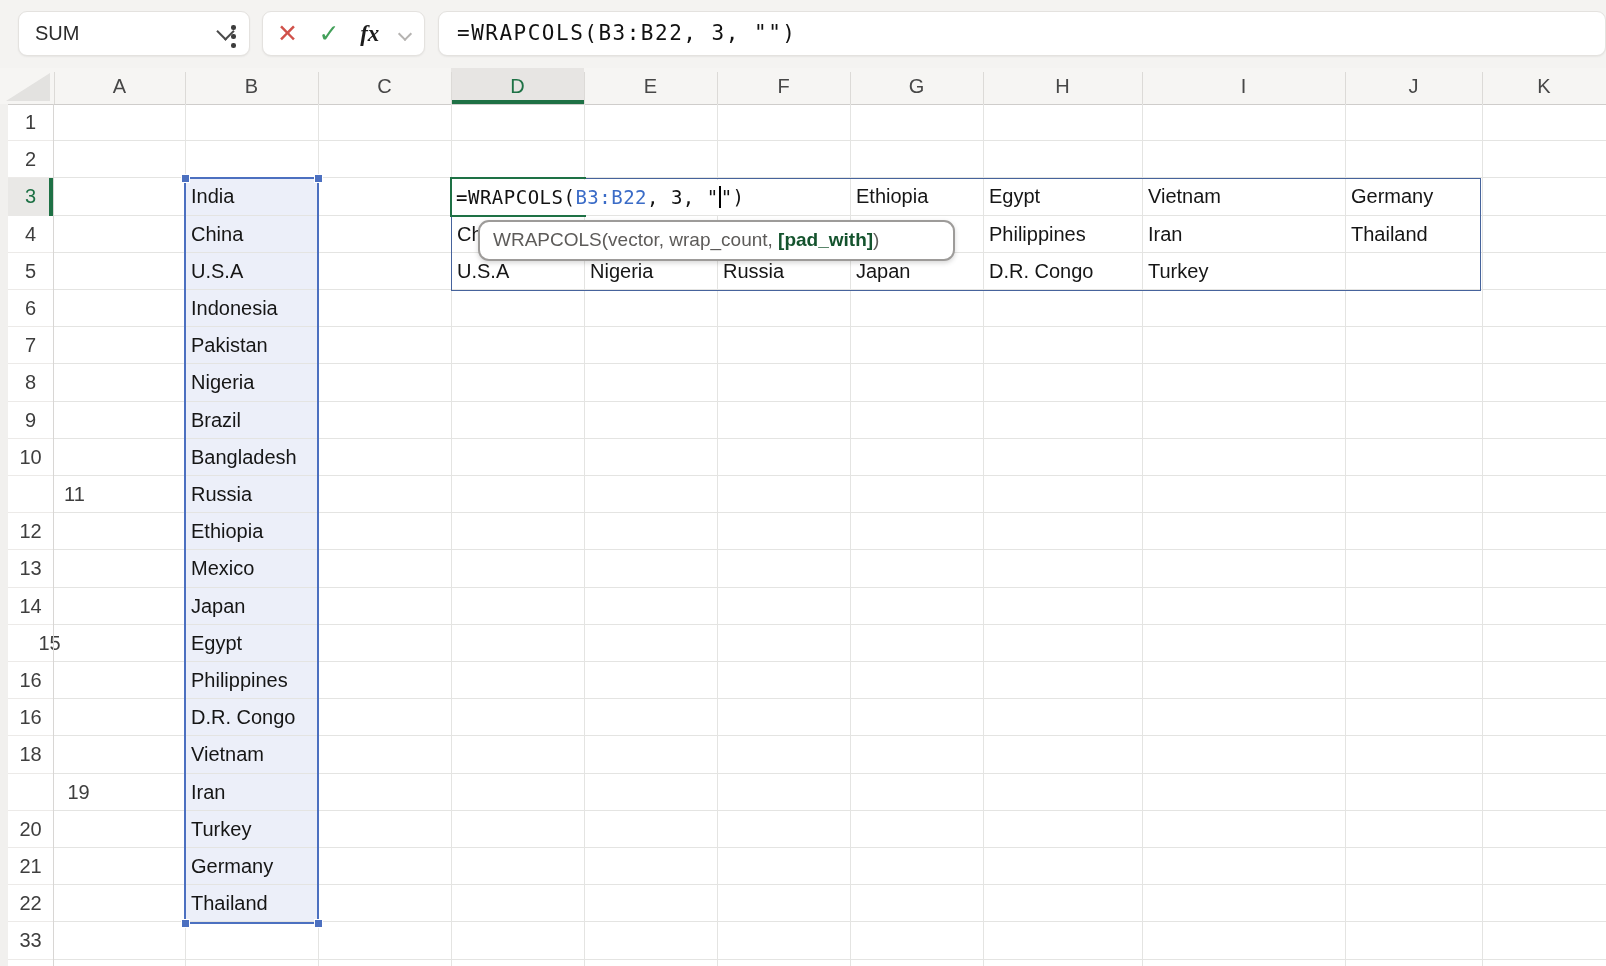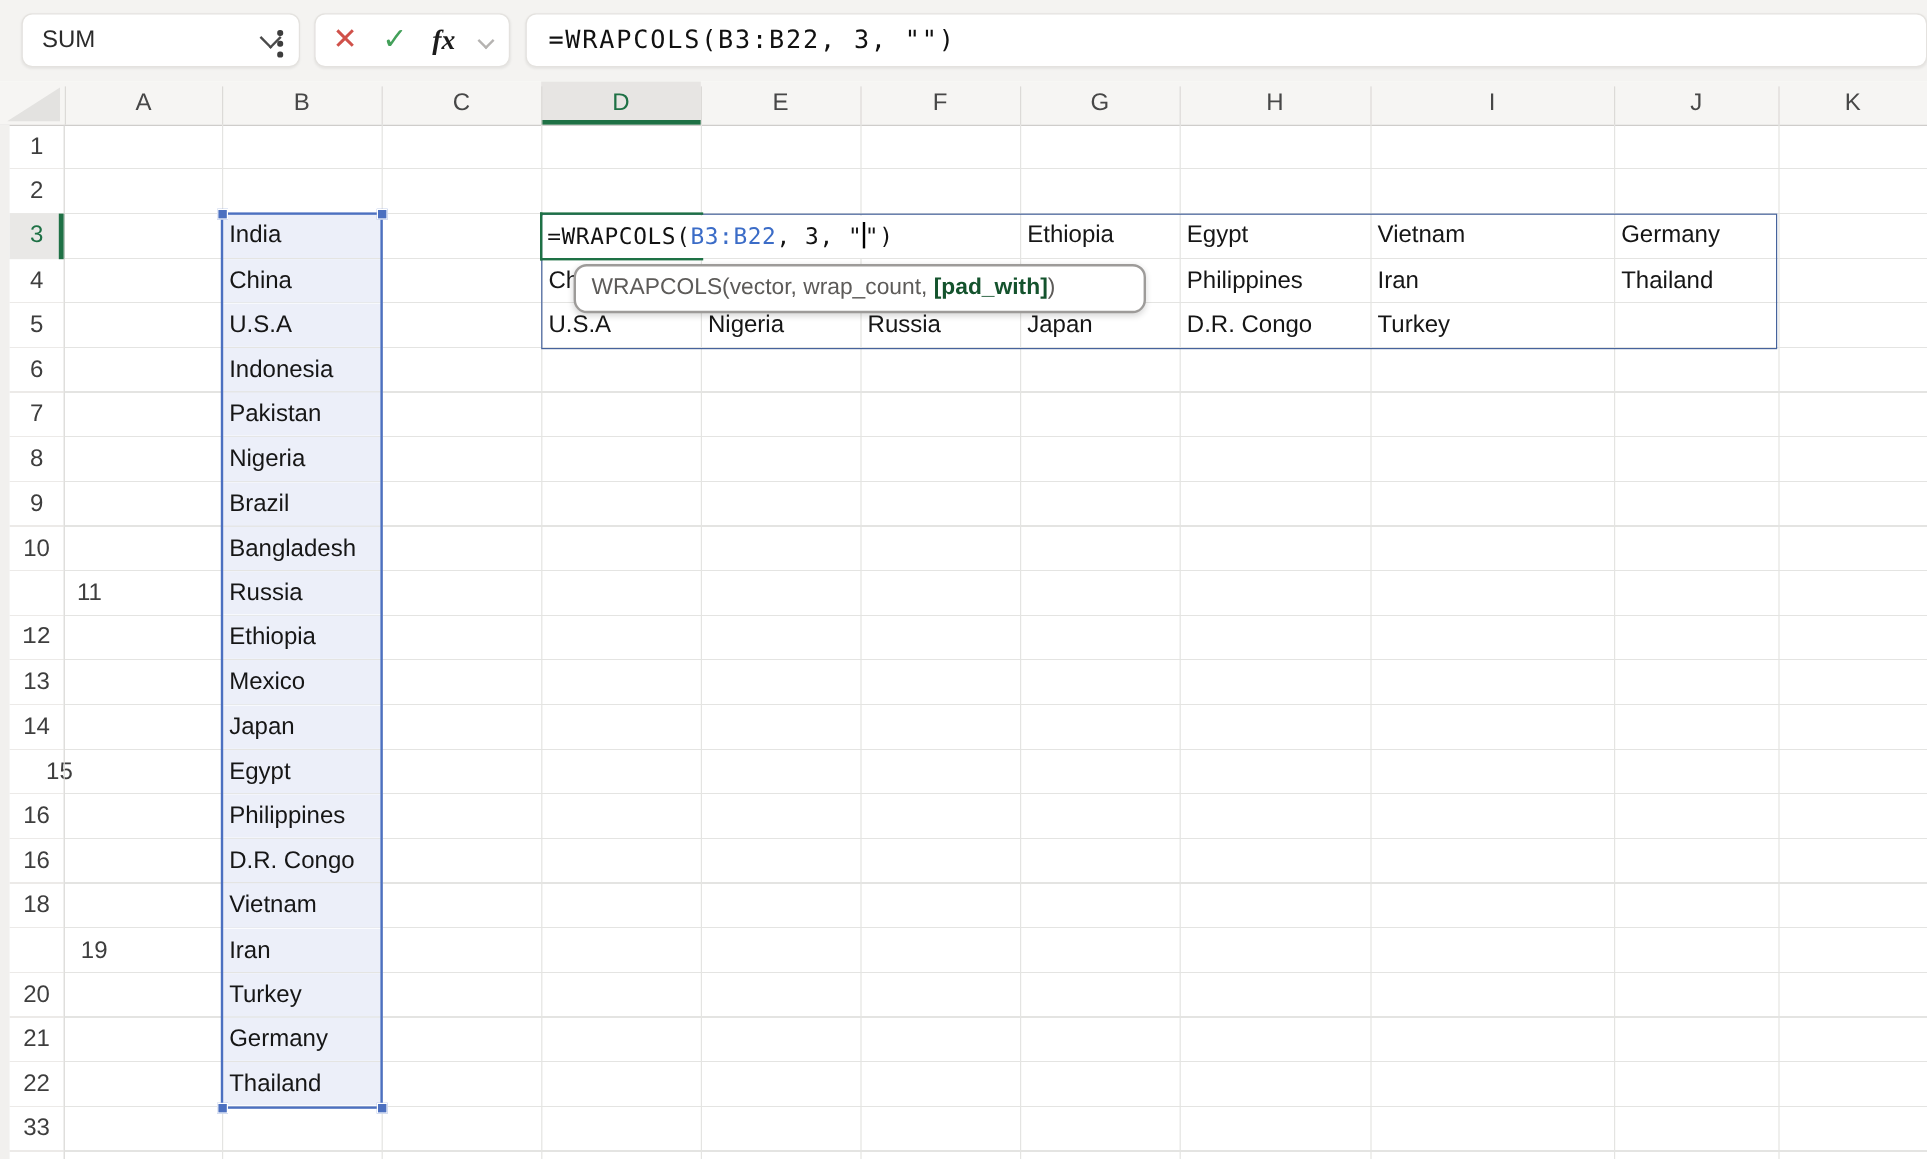--- a/index.html
+++ b/index.html
@@ -136,21 +136,21 @@
         <div class="rowhdr sel" style="top: 74.4px;">3</div>
         <div class="rowbar" style="top: 74.4px;"></div>
         <div class="rowhdr" style="top: 111.6px;">4</div>
         <div class="rowhdr" style="top: 148.8px;">5</div>
         <div class="rowhdr" style="top: 186px;">6</div>
         <div class="rowhdr" style="top: 223.2px;">7</div>
         <div class="rowhdr" style="top: 260.4px;">8</div>
         <div class="rowhdr" style="top: 297.6px;">9</div>
         <div class="rowhdr" style="top: 334.8px;">10</div>
         <div class="rowhdr" style="top: 372px; margin-left: 44px;">11</div>
-        <div class="rowhdr" style="top: 409.2px; font-family: Liberation Mono, monospace;">12</div>
+        <div class="rowhdr" style="top: 409.2px;">12</div>
         <div class="rowhdr" style="top: 446.4px;">13</div>
         <div class="rowhdr" style="top: 483.6px;">14</div>
         <div class="rowhdr" style="top: 521px; margin-left: 19px;">15</div>
         <div class="rowhdr" style="top: 558px;">16</div>
         <div class="rowhdr" style="top: 595.2px;">16</div>
         <div class="rowhdr" style="top: 632.4px;">18</div>
         <div class="rowhdr" style="top: 669.6px; margin-left: 48px;">19</div>
         <div class="rowhdr" style="top: 706.8px;">20</div>
         <div class="rowhdr" style="top: 744px;">21</div>
         <div class="rowhdr" style="top: 781.2px;">22</div>

